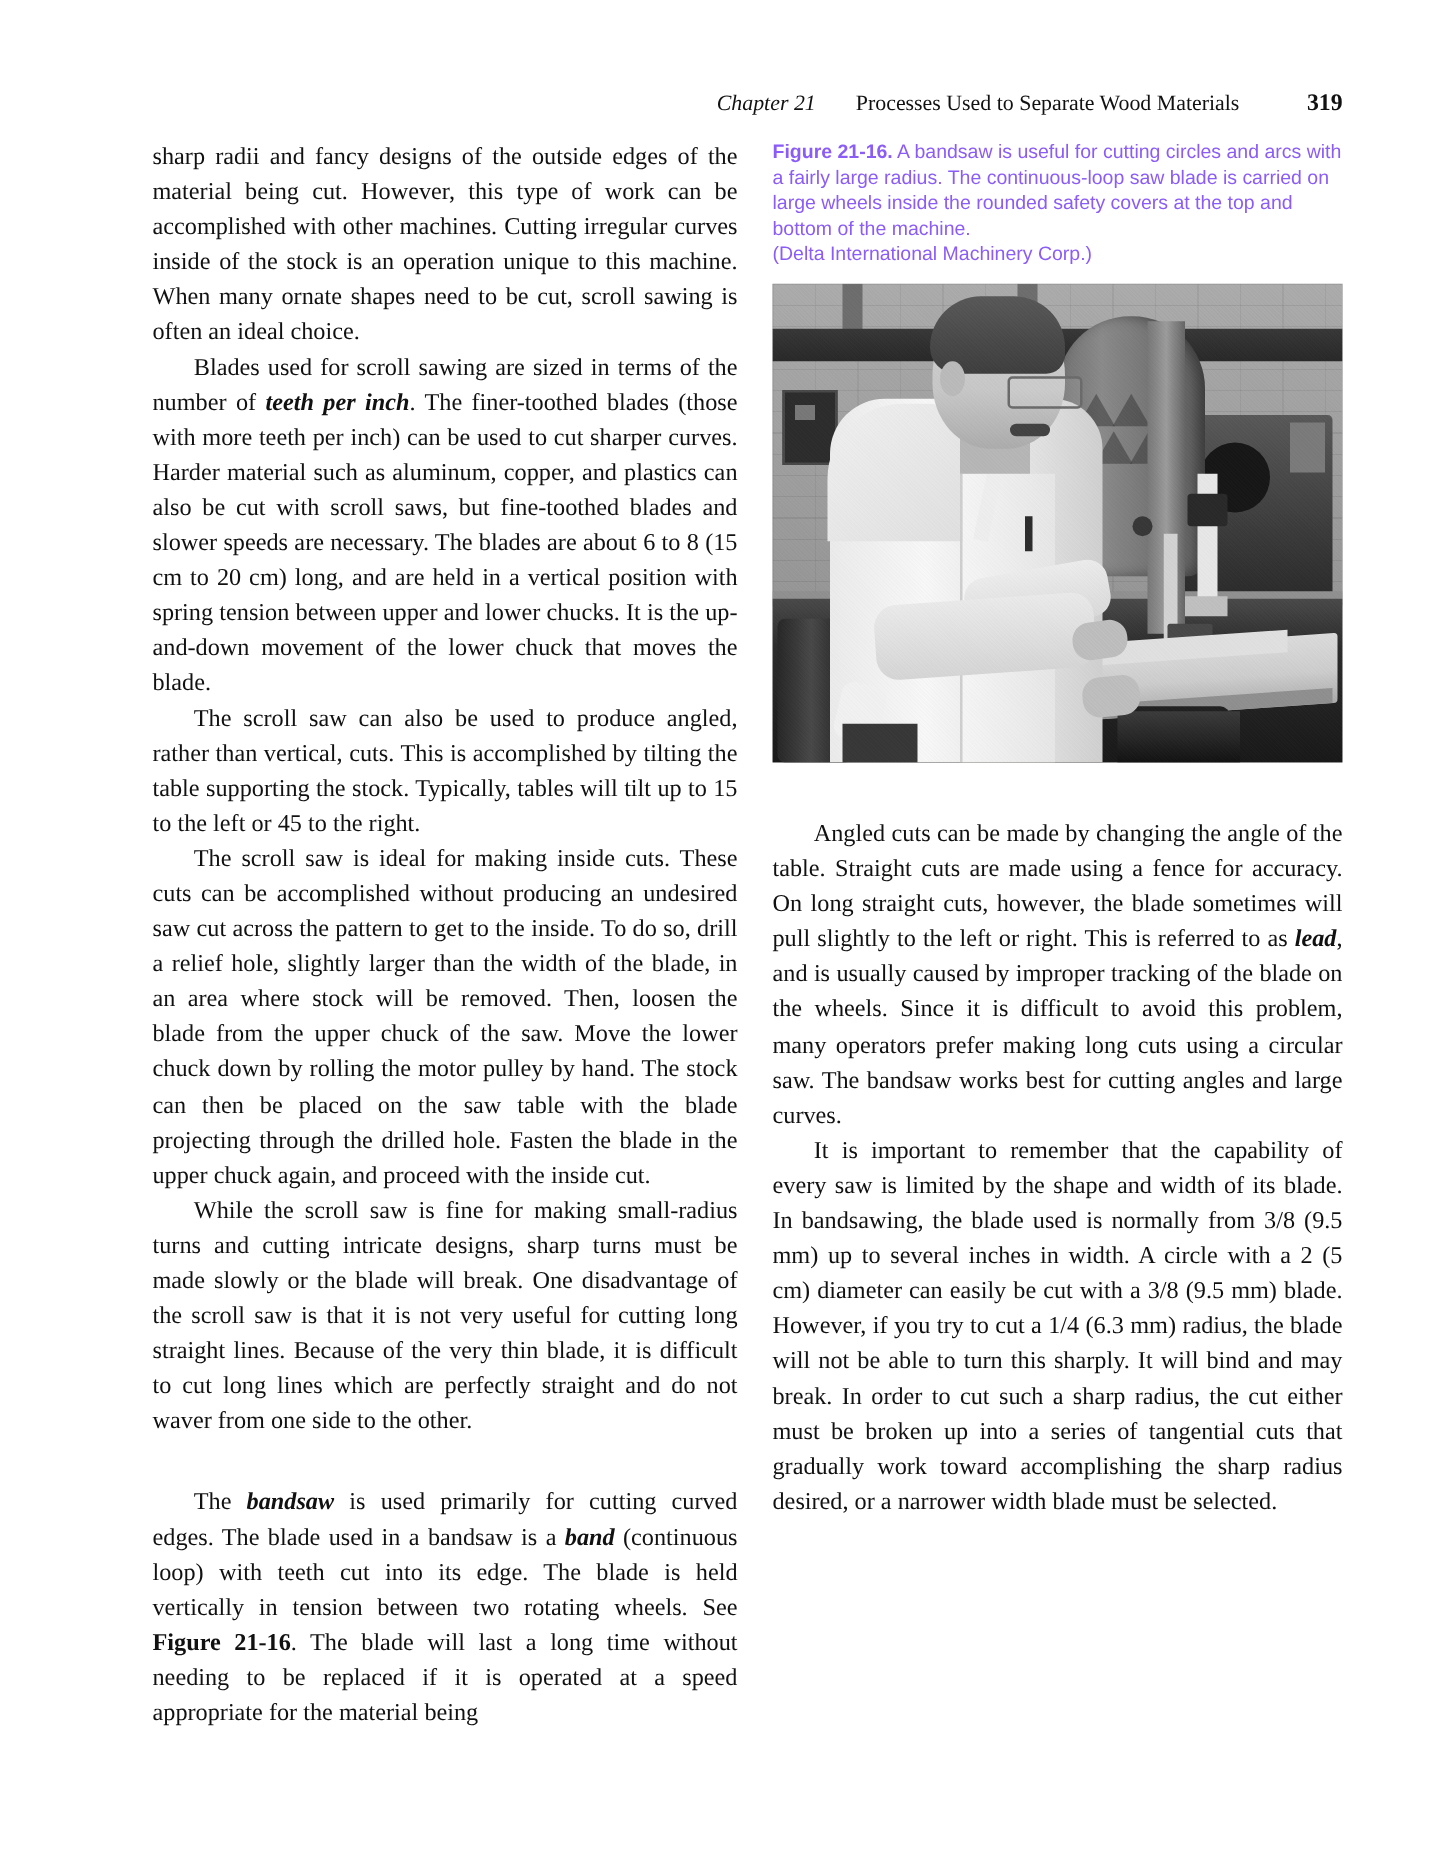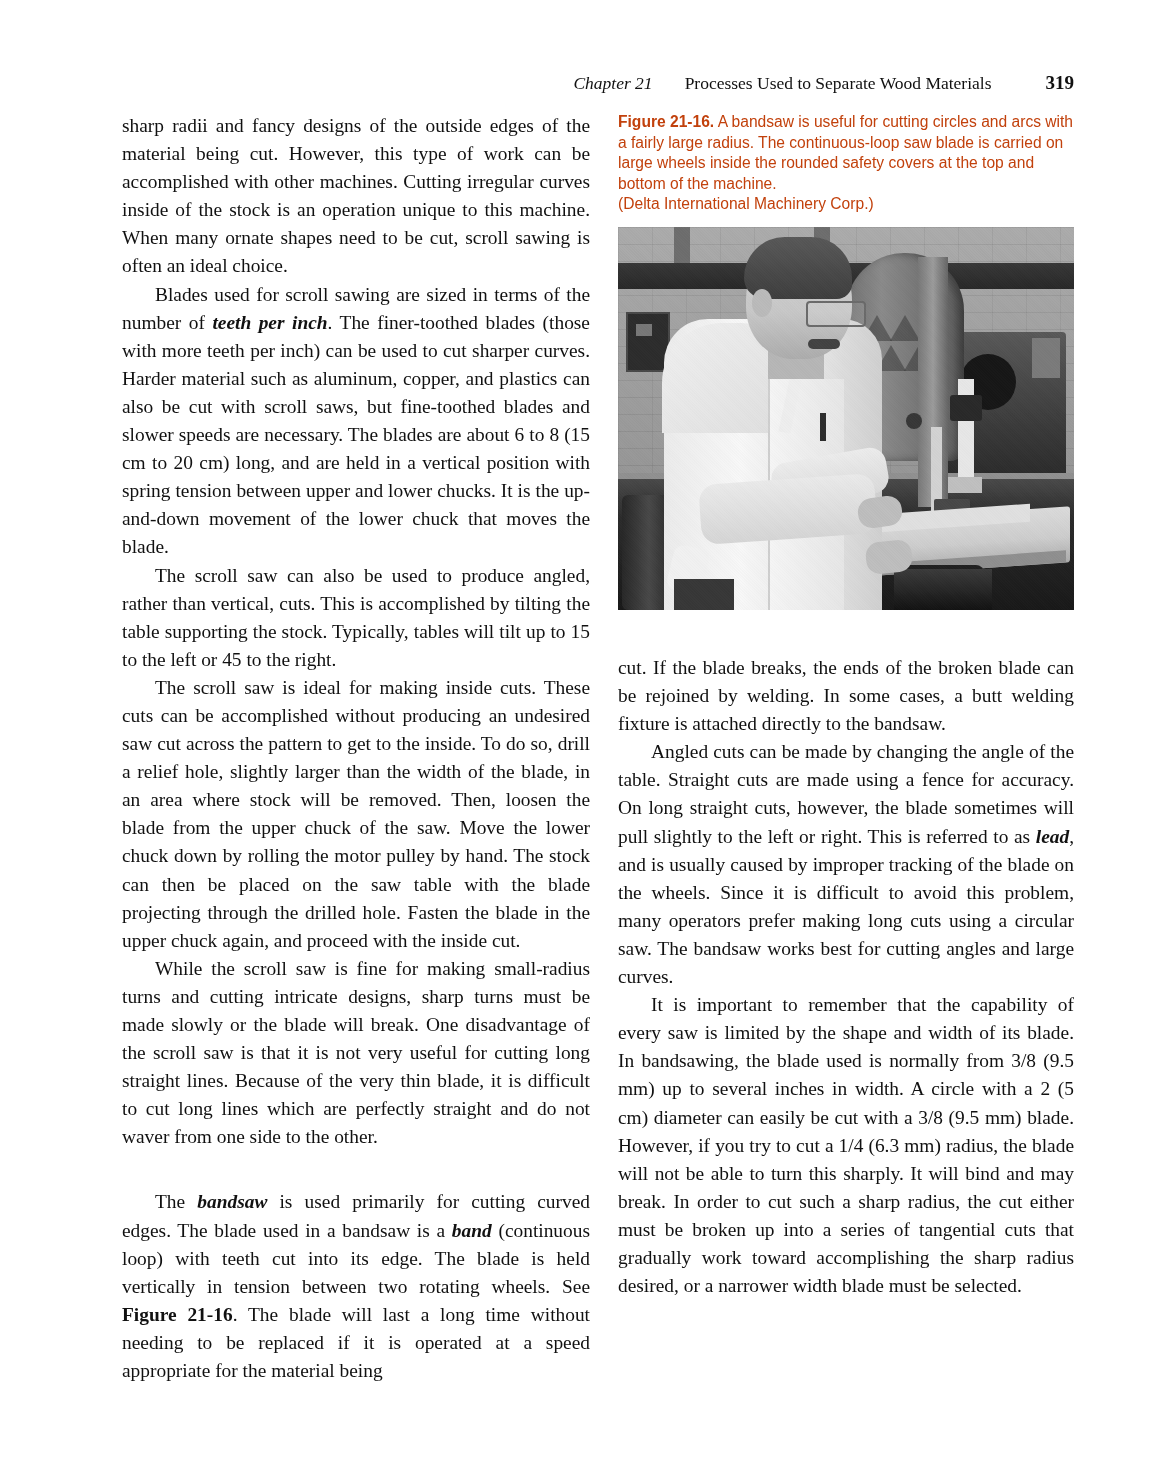--- a/index.html
+++ b/index.html
@@ -106,21 +106,21 @@
   
   figure#figure-21-16 {
     margin: 0;
     padding: 0;
     width: 456px;
   }
   figcaption.fig-caption {
     font-family: "Liberation Sans", "DejaVu Sans", sans-serif;
     font-size: 15.6px;
     line-height: 20.6px;
-    color: #c2410c;
+    color: #8b5cf6;
     text-align: left;
     margin: 0 0 12px 0;
   }
   figcaption.fig-caption .fig-label {
     font-weight: bold;
   }
 
   
   .photo-frame {
     width: 456px;
@@ -615,21 +615,20 @@
           <div class="op-pants"></div>
 
           <div class="photo-grain"></div>
           <div class="photo-desat"></div>
         </div>
       </div>
     </figure>
   </div>
 
   <div class="col-right-bottom">
-    <p class="body-text no-indent">cut. If the blade breaks, the ends of the broken blade can be rejoined by welding. In some cases, a butt welding fixture is attached directly to the bandsaw.</p>
 
 
     <p class="body-text">Angled cuts can be made by changing the angle of the table. Straight cuts are made using a fence for accuracy. On long straight cuts, however, the blade sometimes will pull slightly to the left or right. This is referred to as <span class="bi">lead</span>, and is usually caused by improper tracking of the blade on the wheels. Since it is difficult to avoid this problem, many operators prefer making long cuts using a circular saw. The bandsaw works best for cutting angles and large curves.</p>
 
     <p class="body-text">It is important to remember that the capability of every saw is limited by the shape and width of its blade. In bandsawing, the blade used is normally from 3/8  (9.5 mm) up to several inches in width. A circle with a 2  (5 cm) diameter can easily be cut with a 3/8  (9.5 mm) blade. However, if you try to cut a 1/4  (6.3 mm) radius, the blade will not be able to turn this sharply. It will bind and may break. In order to cut such a sharp radius, the cut either must be broken up into a series of tangential cuts that gradually work toward accomplishing the sharp radius desired, or a narrower width blade must be selected.</p>
   </div>
 
 </div>
 
 </body></html>

